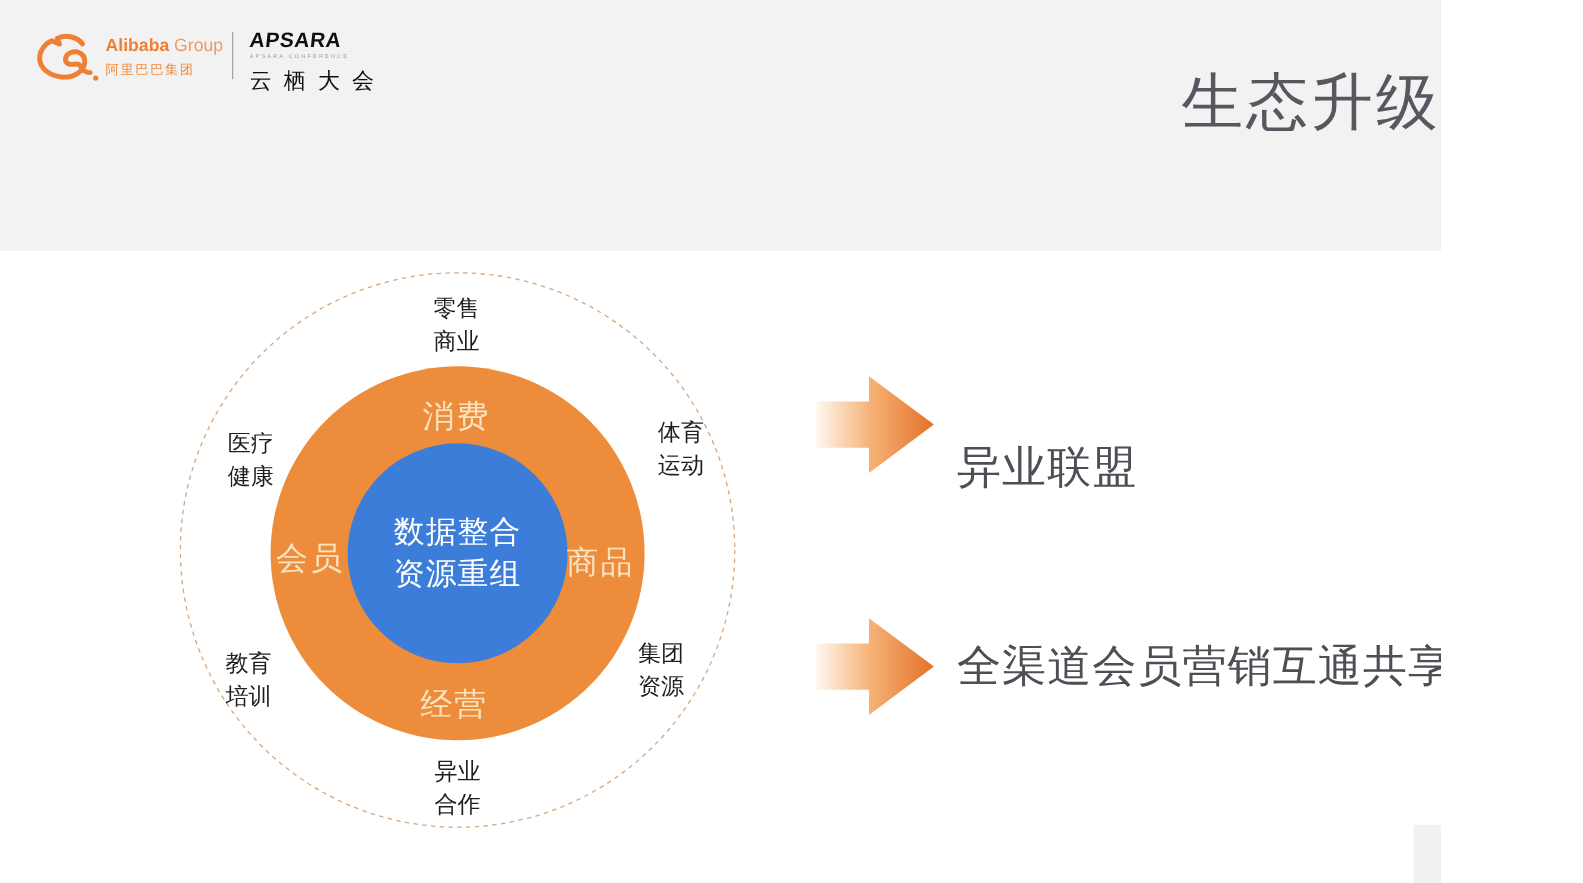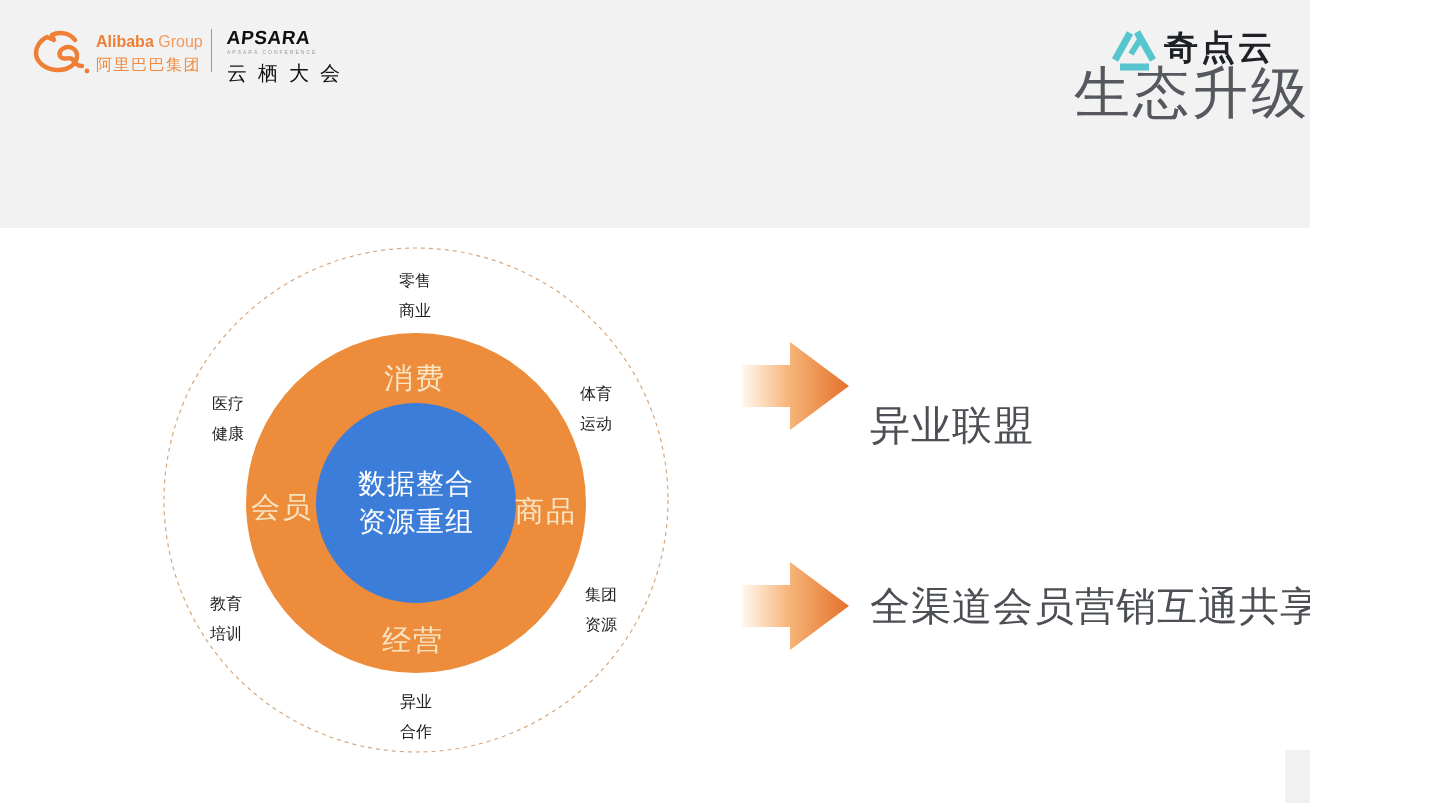--- a/index.html
+++ b/index.html
@@ -8,38 +8,38 @@
   .page { position:relative; width:1310px; height:803px; background:#ffffff; overflow:hidden; }
   .header { position:absolute; left:0; top:0; width:1439px; height:228px; background:#F2F2F2; }
   .title { position:absolute; left:0; top:56px; width:100%; text-align:right; font-size:56px; color:#55585E; font-weight:500; letter-spacing:3px; }
   .subtitle { position:absolute; left:0; top:148px; width:100%; text-align:center; font-size:37px; color:#55585E; font-weight:400; letter-spacing:3px; }
 
   
   .ali-logo { position:absolute; left:33px; top:27px; }
   .ali-text { position:absolute; left:96px; top:33px; }
   .ali-brand { font-size:16px; font-weight:700; color:#EE7F35; line-height:17px; letter-spacing:0; }
   .ali-brand .light { font-weight:400; color:#F09A60; }
-  .ali-cn { font-size:16px; color:#F08B3E; letter-spacing:1.5px; margin-top:5px; }
+  .ali-cn { font-size:12px; color:#F08B3E; letter-spacing:1.5px; margin-top:5px; }
   .logo-divider { position:absolute; left:211px; top:29px; width:1px; height:43px; background:#9a9a9a; }
   .apsara { position:absolute; left:227px; top:29px; }
   .apsara-en { font-size:19px; font-weight:800; color:#101010; transform:skewX(-6deg); letter-spacing:0.5px; line-height:18px; }
   .apsara-sub { font-size:5px; color:#999999; letter-spacing:2px; margin-top:2px; }
   .apsara-cn { font-size:20px; color:#101010; letter-spacing:11px; margin-top:5px; white-space:nowrap; }
 
   
   .qdy { position:absolute; right:35px; top:24px; display:flex; align-items:center; }
   .qdy-name { font-size:34px; font-weight:700; color:#1D2025; letter-spacing:3px; margin-left:8px; }
 
   
   .dashed-svg { position:absolute; left:163px; top:247px; }
   .orange-circle { position:absolute; left:246px; top:333px; width:340px; height:340px; background:#ED8C3A; border-radius:50%; }
   .blue-circle { position:absolute; left:316px; top:403px; width:200px; height:200px; background:#3B7DD8; border-radius:50%; }
   .ring-label { position:absolute; transform:translate(-50%,-50%); font-size:29px; color:#F9E4C2; letter-spacing:2px; white-space:nowrap; }
   .center-text { position:absolute; left:416px; top:503px; transform:translate(-50%,-50%); text-align:center; font-size:28px; color:#ffffff; line-height:38px; letter-spacing:1px; white-space:nowrap; }
-  .outer-label { position:absolute; transform:translate(-50%,-50%); text-align:center; font-size:16px; color:#1E1E1E; line-height:30px; white-space:nowrap; }
+  .outer-label { position:absolute; transform:translate(-50%,-50%); text-align:center; font-size:21px; color:#1E1E1E; line-height:30px; white-space:nowrap; }
 
   
   .arrow-svg { position:absolute; }
   .arrow-text { position:absolute; transform:translateY(-50%); font-size:40px; color:#4C4F54; white-space:nowrap; }
 
   
   .watermark { position:absolute; left:1285px; top:750px; width:154px; height:53px; background:#F1F1F1; display:flex; align-items:center;padding-left:12px; }
   .wm-icon { margin-left:14px; }
   .wm-text { margin-left:7px; }
   .wm-name { font-size:22px; font-weight:700; color:#9E9E9E; letter-spacing:1px; line-height:22px; }
@@ -59,31 +59,20 @@
     <div class="ali-brand"><span>Alibaba</span> <span class="light">Group</span></div>
     <div class="ali-cn">阿里巴巴集团</div>
   </div>
   <div class="logo-divider"></div>
   <div class="apsara">
     <div class="apsara-en">APSARA</div>
     <div class="apsara-sub">APSARA CONFERENCE</div>
     <div class="apsara-cn">云栖大会</div>
   </div>
 
-  <div class="qdy">
-    <svg width="50" height="48" viewBox="0 0 50 48">
-      <g stroke="#57C5CD" fill="none">
-        <path d="M9 36 L24 9" stroke-width="7"></path>
-        <path d="M31 8 L47 36" stroke-width="7"></path>
-        <path d="M25 30 L35 14" stroke-width="6"></path>
-        <path d="M14 43 L43 43" stroke-width="7"></path>
-      </g>
-    </svg>
-    <span class="qdy-name">奇点云</span>
-  </div>
 
   <div class="title">生态升级</div>
 
   <svg class="dashed-svg" width="506" height="506" viewBox="0 0 506 506">
     <circle cx="253" cy="253" r="252" fill="none" stroke="#D5A87F" stroke-width="1.2" stroke-dasharray="4,4"></circle>
   </svg>
   <div class="orange-circle"></div>
   <div class="blue-circle"></div>
 
   <div class="ring-label" style="left:415px; top:379px;">消费</div>
@@ -93,21 +82,21 @@
 
   <div class="center-text">
     <div>数据整合</div>
     <div>资源重组</div>
   </div>
 
   <div class="outer-label" style="left:415px; top:296px;">
     <div>零售</div>
     <div>商业</div>
   </div>
-  <div class="outer-label" style="left:596px; top:409px;">
+  <div class="outer-label" style="left:619px; top:409px;">
     <div>体育</div>
     <div>运动</div>
   </div>
   <div class="outer-label" style="left:601px; top:610px;">
     <div>集团</div>
     <div>资源</div>
   </div>
   <div class="outer-label" style="left:416px; top:717px;">
     <div>异业</div>
     <div>合作</div>

